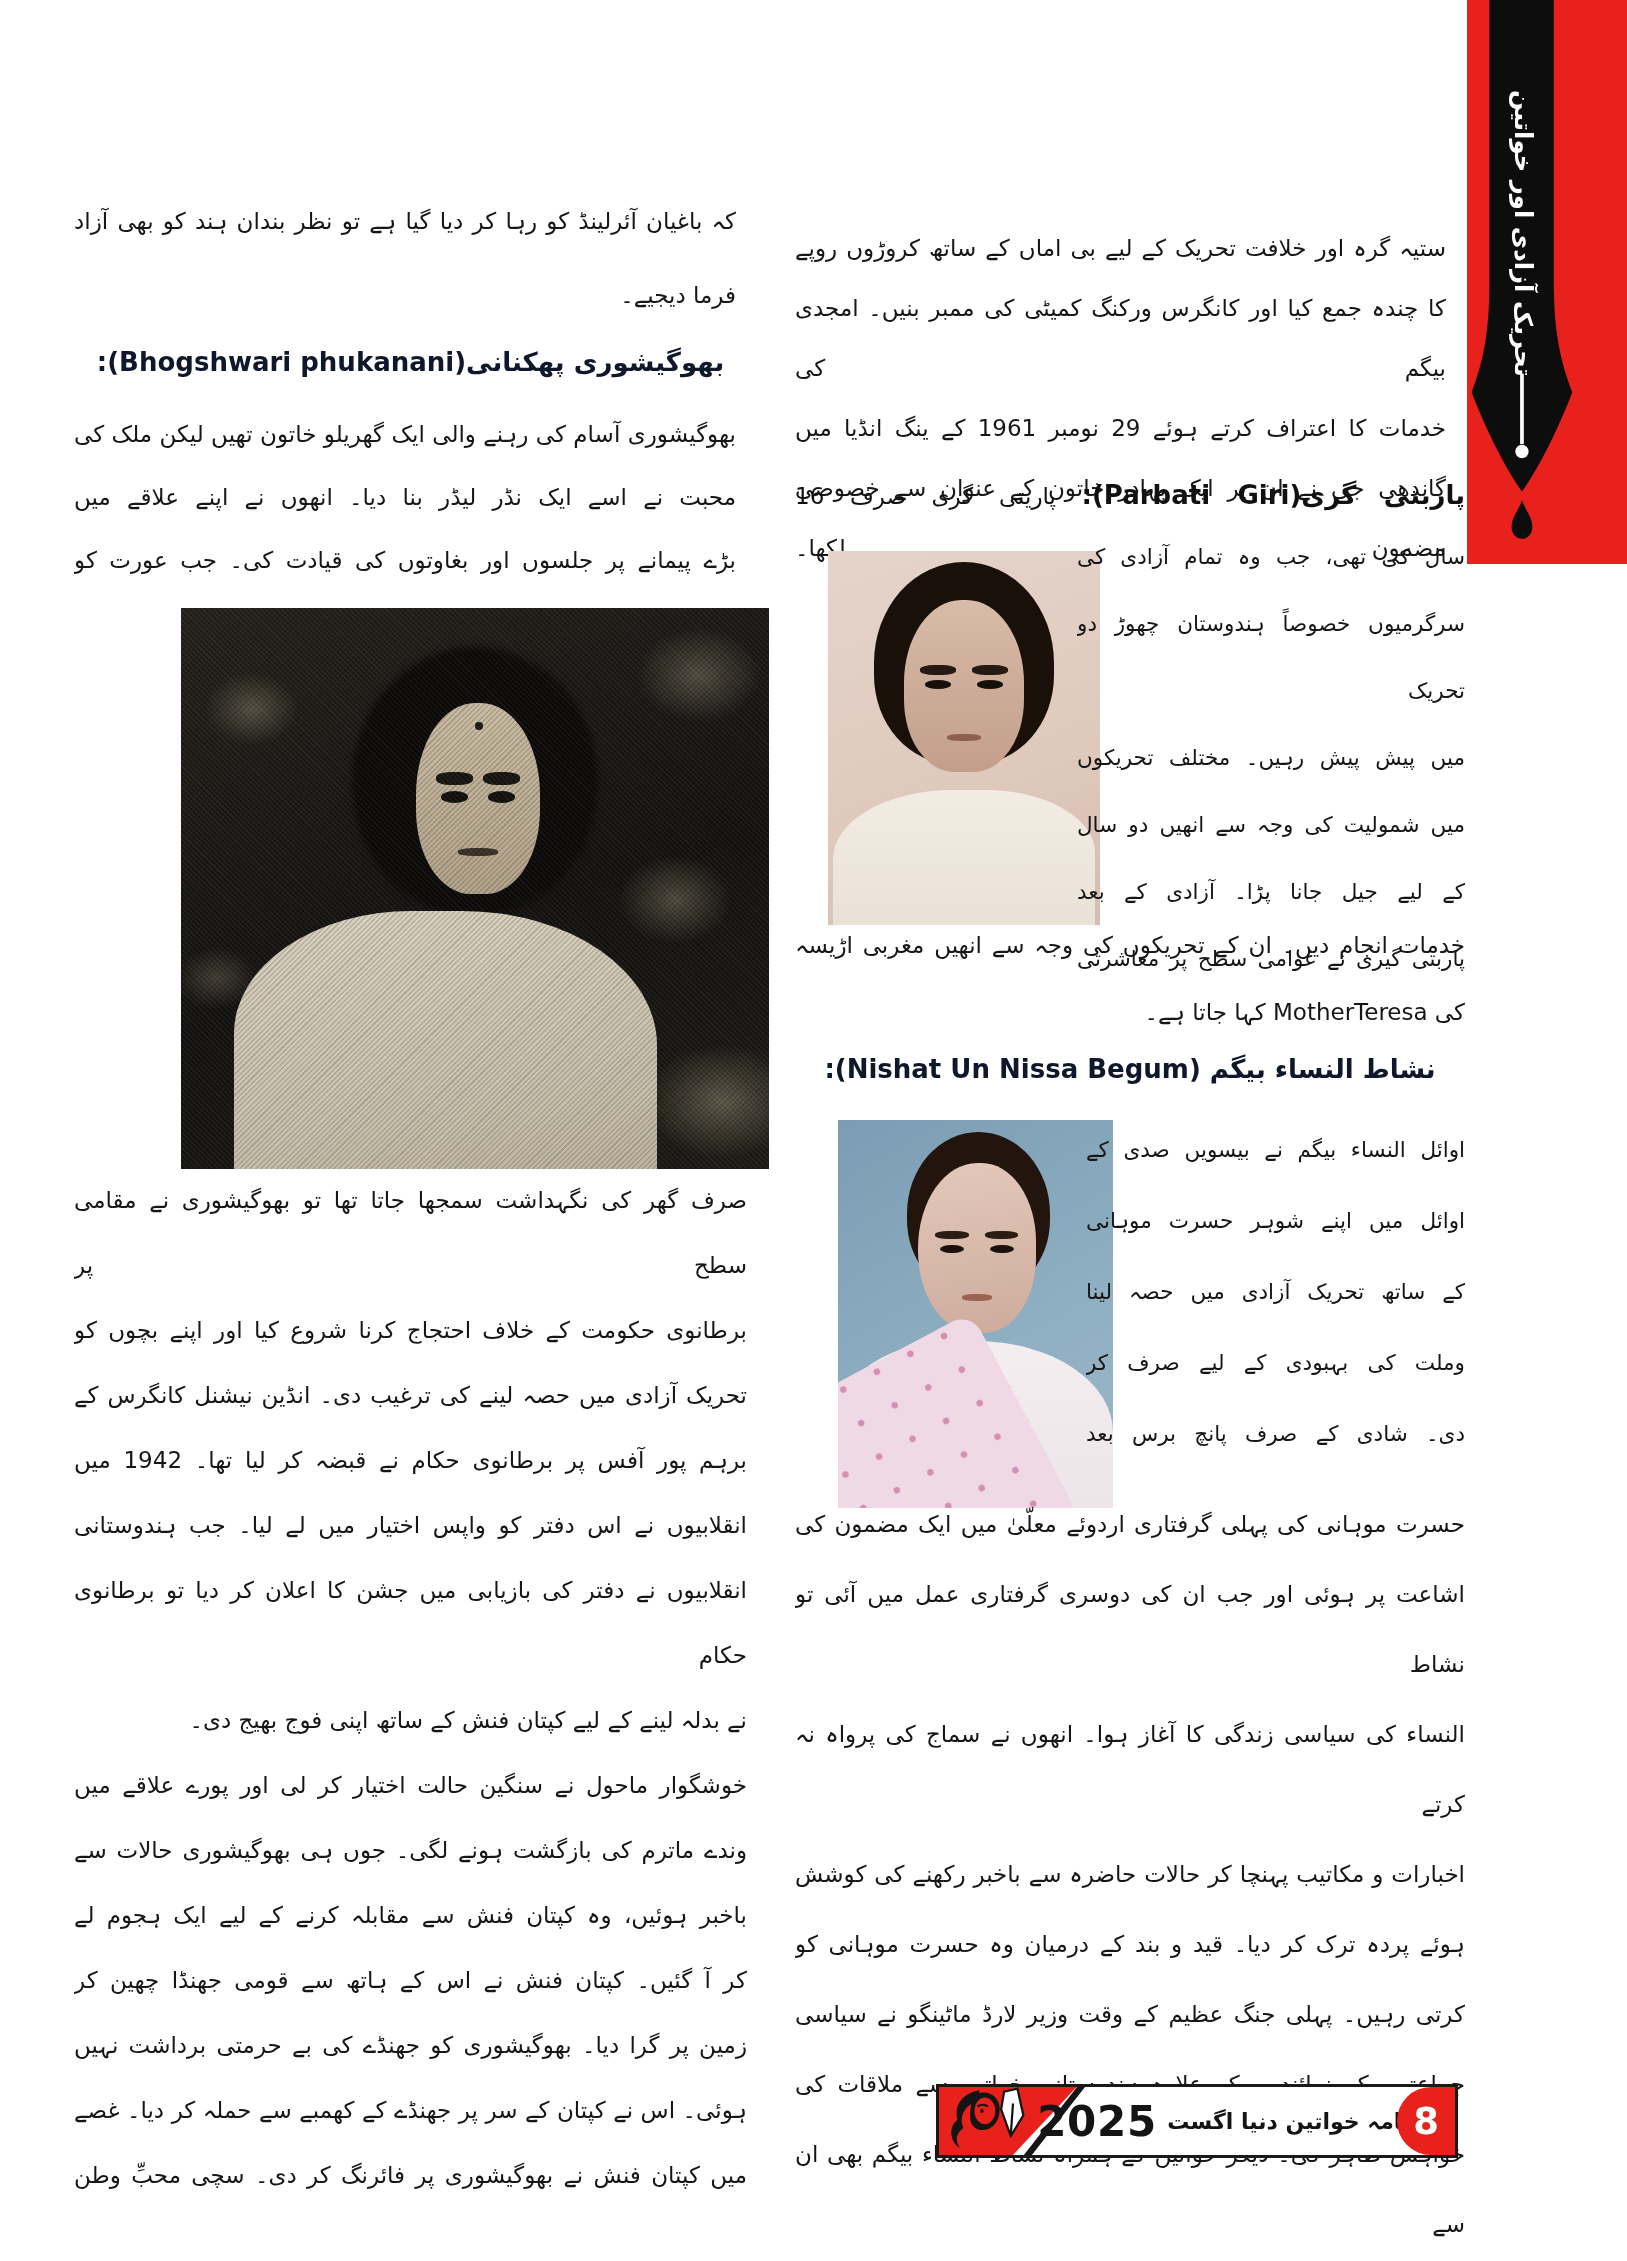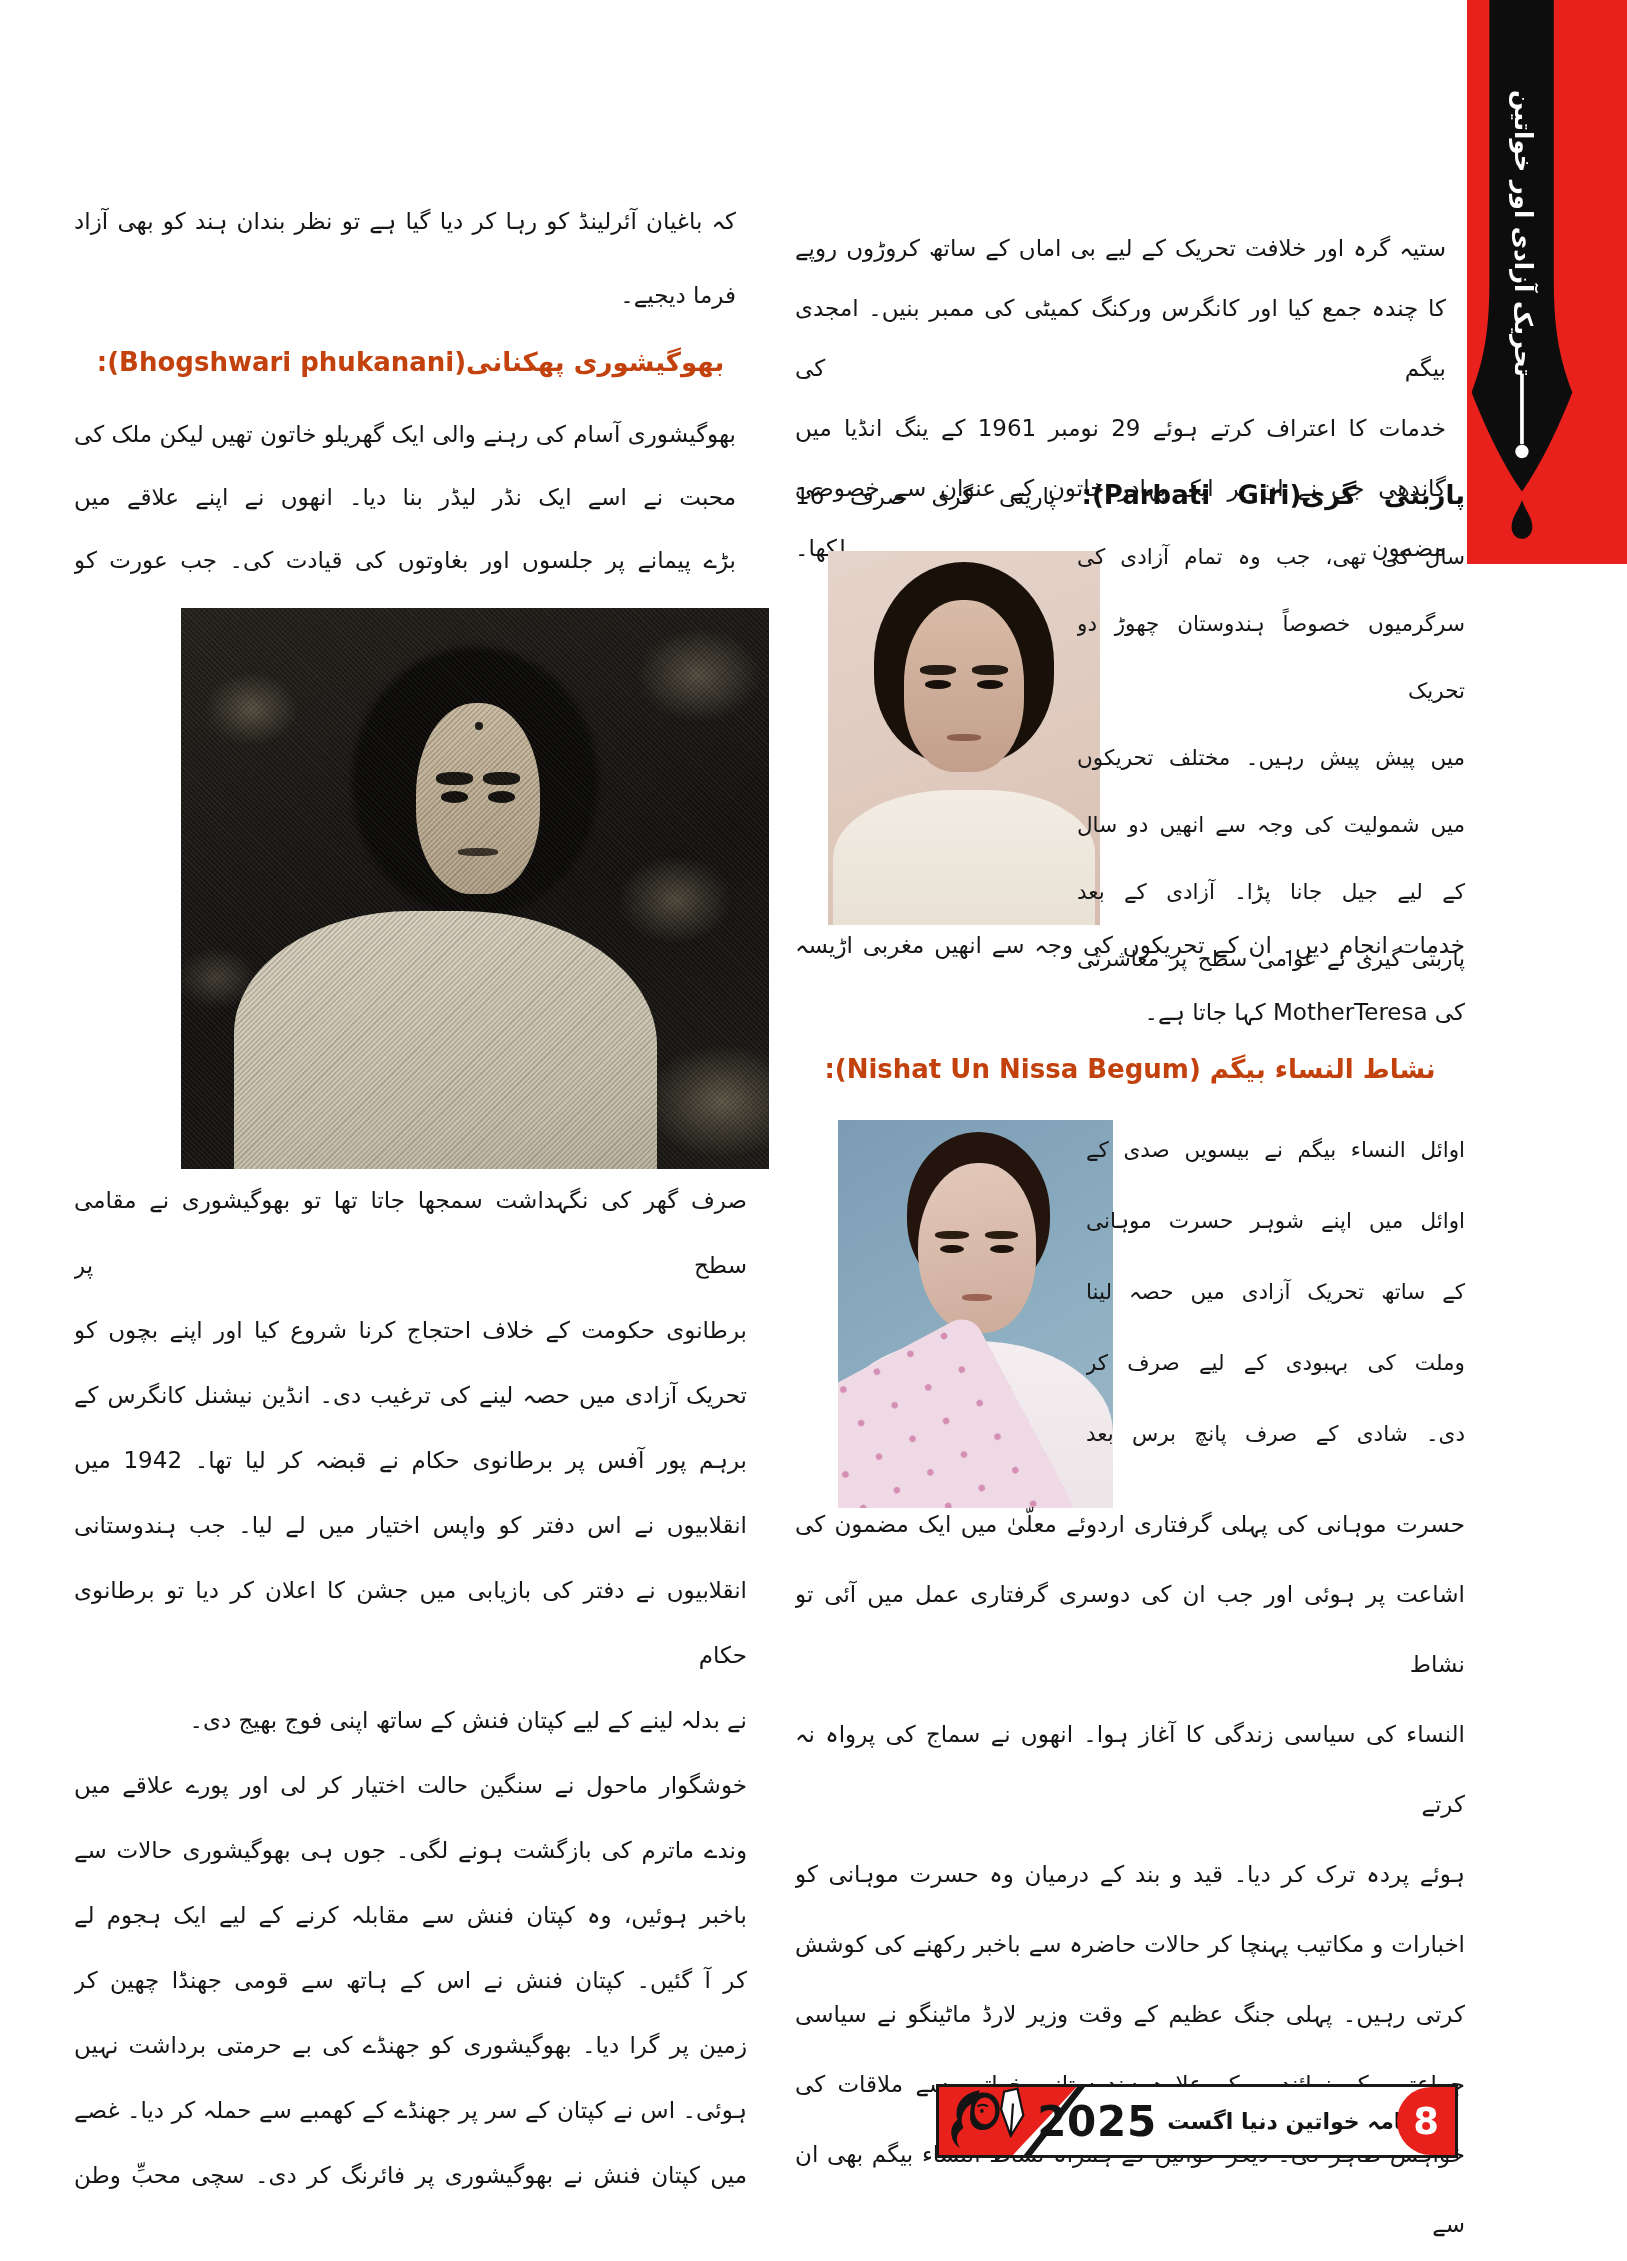--- a/index.html
+++ b/index.html
@@ -19,21 +19,21 @@
     text-align:justify;
     text-align-last:justify;
     white-space:normal;
     overflow:hidden;
   }
   .tline-end{text-align-last:right;}
   .body-size .tline{font-size:23px;line-height:inherit;}
   .heading{
     position:absolute;direction:rtl;
     font-weight:bold;font-size:26px;
-    text-align:center;color:#c2410c;
+    text-align:center;color:#0f172a;
   }
   .heading-line{
     position:absolute;direction:rtl;
     text-align:justify;text-align-last:justify;
     overflow:hidden;color:#111;
   }
   .heading-line .hb{font-weight:bold;font-size:26px;}
   .heading-line .ht{font-weight:normal;font-size:23px;}
 
   
@@ -277,22 +277,22 @@
       <div class="tline">اوائل میں اپنے شوہر حسرت موہانی</div>
       <div class="tline">کے ساتھ تحریک آزادی میں حصہ لینا</div>
       <div class="tline">وملت کی بہبودی کے لیے صرف کر</div>
       <div class="tline">دی۔ شادی کے صرف پانچ برس بعد</div>
     </div>
 
   <div class="txt body-size r-para2">
       <div class="tline">حسرت موہانی کی پہلی گرفتاری اردوئے معلّیٰ میں ایک مضمون کی</div>
       <div class="tline">اشاعت پر ہوئی اور جب ان کی دوسری گرفتاری عمل میں آئی تو نشاط</div>
       <div class="tline">النساء کی سیاسی زندگی کا آغاز ہوا۔ انھوں نے سماج کی پرواہ نہ کرتے</div>
+      <div class="tline">اخبارات و مکاتیب پہنچا کر حالات حاضرہ سے باخبر رکھنے کی کوشش</div>
       <div class="tline">ہوئے پردہ ترک کر دیا۔ قید و بند کے درمیان وہ حسرت موہانی کو</div>
-      <div class="tline">اخبارات و مکاتیب پہنچا کر حالات حاضرہ سے باخبر رکھنے کی کوشش</div>
       <div class="tline">کرتی رہیں۔ پہلی جنگ عظیم کے وقت وزیر لارڈ ماٹینگو نے سیاسی</div>
       <div class="tline">جماعتوں کے نمائندوں کے علاوہ ہندوستانی خواتین سے ملاقات کی</div>
       <div class="tline">خواہش ظاہر کی۔ دیگر خواتین کے ہمراہ نشاط النساء بیگم بھی ان سے</div>
       <div class="tline">ملیں اور وزیر ہند کے سامنے آزادی کا پیغام ان الفاظ میں رکھا، جب</div>
     </div>
 
   <div class="footer">
     <div class="f-red-left">
       <svg width="111" height="67" viewBox="0 0 150 90">
         <path d="M55,4 C30,8 20,26 25,44 C12,54 15,74 28,82 C20,68 26,60 33,55 C27,42 33,28 45,22 C50,13 55,7 55,4 Z" fill="#141414"></path>

